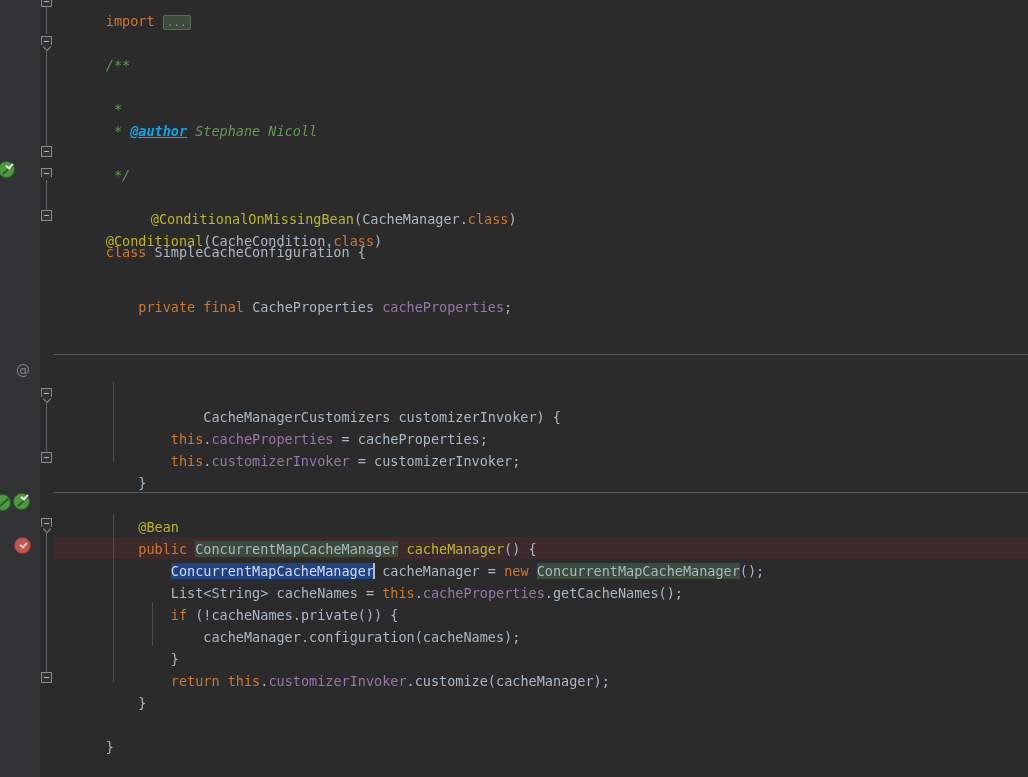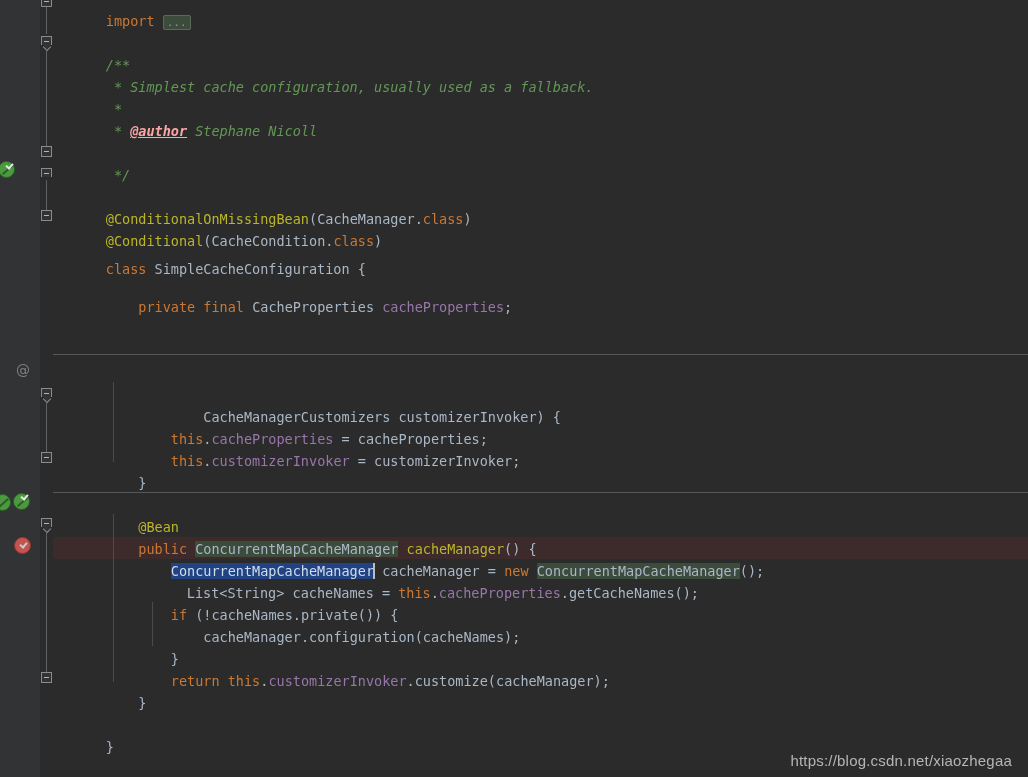--- a/index.html
+++ b/index.html
@@ -130,21 +130,21 @@
     font-size: 13.5px;
     color: #A9B7C6;
   }
   .ln-text { padding-left: 57px; }
 
   .kw      { color: #CC7832; }
   .anno    { color: #BBB529; }
   .field   { color: #9876AA; }
   .ident   { color: #A9B7C6; }
   .jdoc    { color: #629755; font-style: italic; }
-  .jdoc-tag{ color: #fca5a5; font-style: italic; text-decoration: underline; font-weight: bold;}
+  .jdoc-tag{ color: #0ea5e9; font-style: italic; text-decoration: underline; font-weight: bold;}
   .brace   { color: #A9B7C6; }
   .fold-ph {
     background: #3C4B3C;
     color: #8A9A8A;
     border: 1px solid #5A6A5A;
     padding: 0 3px;
     border-radius: 2px;
     font-size: 11px;
   }
 
@@ -255,47 +255,44 @@
     <div class="indent-guide" style="left:152px;top:602px;height:44px;"></div>
 
     <div class="line" style="top:-12px;">
       <span class="ln-text"><span class="kw">import</span> <span class="fold-ph">...</span></span>
     </div>
 
     <div class="line" style="top:32px;">
       <span class="ln-text jdoc">/**</span>
     </div>
 
-    <div class="line" style="top:54px;">
-      <span class="ln-text jdoc"><span> *</span><span> Simplest cache configuration, usually used as a fallback.</span></span>
-    </div>
 
     <div class="line" style="top:76px;">
       <span class="ln-text jdoc"> *</span>
     </div>
 
     <div class="line" style="top:98px;">
       <span class="ln-text jdoc"><span> *</span> <span class="jdoc-tag">@author</span><span> Stephane Nicoll</span></span>
     </div>
 
 
     <div class="line" style="top:142px;">
       <span class="ln-text jdoc"> */</span>
     </div>
 
 
-    <div class="line" style="top:186px;">
+    <div class="line" style="top:186px;margin-left:45px;">
       <span class="ln-text"><span class="anno">@ConditionalOnMissingBean</span><span class="brace">(</span><span class="ident">CacheManager</span><span class="brace">.</span><span class="kw">class</span><span class="brace">)</span></span>
     </div>
 
     <div class="line" style="top:208px;">
       <span class="ln-text"><span class="anno">@Conditional</span><span class="brace">(</span><span class="ident">CacheCondition</span><span class="brace">.</span><span class="kw">class</span><span class="brace">)</span></span>
     </div>
 
-    <div class="line" style="top:236px;">
+    <div class="line" style="top:219px;">
       <span class="ln-text"><span class="kw">class</span> <span class="ident">SimpleCacheConfiguration</span> <span class="brace">{</span></span>
     </div>
 
     <div class="line" style="top:274px;">
       <span class="ln-text">    <span class="kw">private</span> <span class="kw">final</span> <span class="ident">CacheProperties</span> <span class="field">cacheProperties</span><span class="brace">;</span></span>
     </div>
 
 
 
     <div class="line" style="top:384px;">
@@ -319,21 +316,21 @@
     </div>
 
     <div class="line" style="top:516px;">
       <span class="ln-text">    <span class="kw">public</span> <span class="hl-ident">ConcurrentMapCacheManager</span> <span class="anno">cacheManager</span><span class="brace">() {</span></span>
     </div>
 
     <div class="line" style="top:538px;">
       <span class="ln-text">        <span class="hl-sel">ConcurrentMapCacheManager</span><span class="caret"></span> <span class="ident">cacheManager</span> <span class="brace">=</span> <span class="kw">new</span> <span class="hl-ident">ConcurrentMapCacheManager</span><span class="brace">();</span></span>
     </div>
 
-    <div class="line" style="top:560px;margin-left:16px;">
+    <div class="line" style="top:560px;">
       <span class="ln-text">        <span class="ident">List&lt;String&gt;</span> <span class="ident">cacheNames</span> <span class="brace">=</span> <span class="kw">this</span><span class="brace">.</span><span class="field">cacheProperties</span><span class="brace">.</span><span class="ident">getCacheNames</span><span class="brace">();</span></span>
     </div>
 
     <div class="line" style="top:582px;">
       <span class="ln-text">        <span class="kw">if</span> <span class="brace">(!</span><span class="ident">cacheNames</span><span class="brace">.</span><span class="ident">private</span><span class="brace">()) {</span></span>
     </div>
 
     <div class="line" style="top:604px;">
       <span class="ln-text">            <span class="ident">cacheManager</span><span class="brace">.</span><span class="ident">configuration</span><span class="brace">(</span><span class="ident">cacheNames</span><span class="brace">);</span></span>
     </div>
@@ -349,14 +346,13 @@
     <div class="line" style="top:670px;">
       <span class="ln-text brace">    }</span>
     </div>
 
     <div class="line" style="top:714px;">
       <span class="ln-text brace">}</span>
     </div>
 
   </div>
 
-  <div class="watermark">https://blog.csdn.net/xiaozhegaa</div>
 </div>
 
 </body></html>

